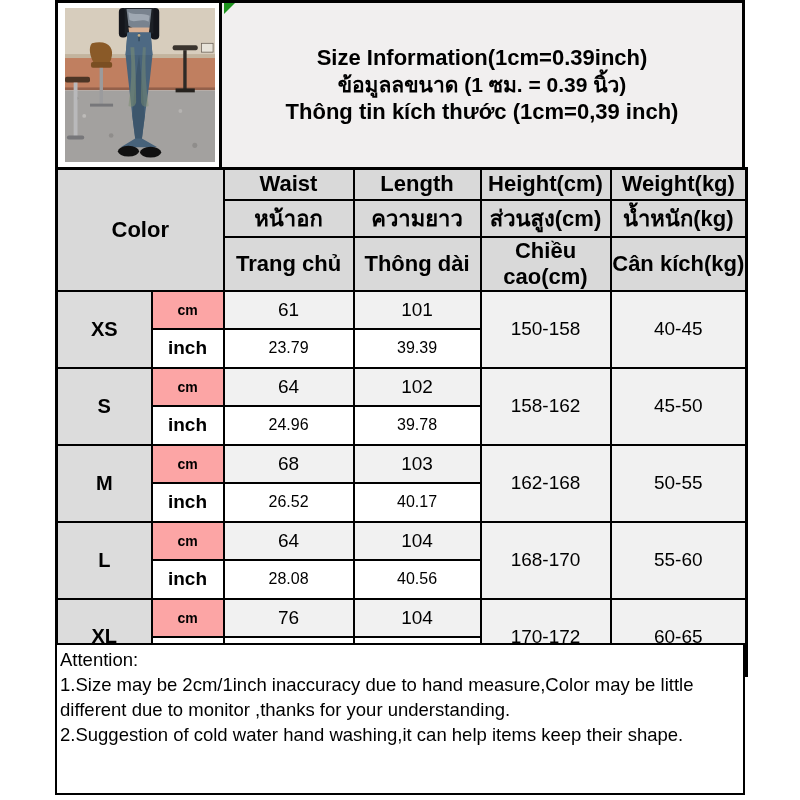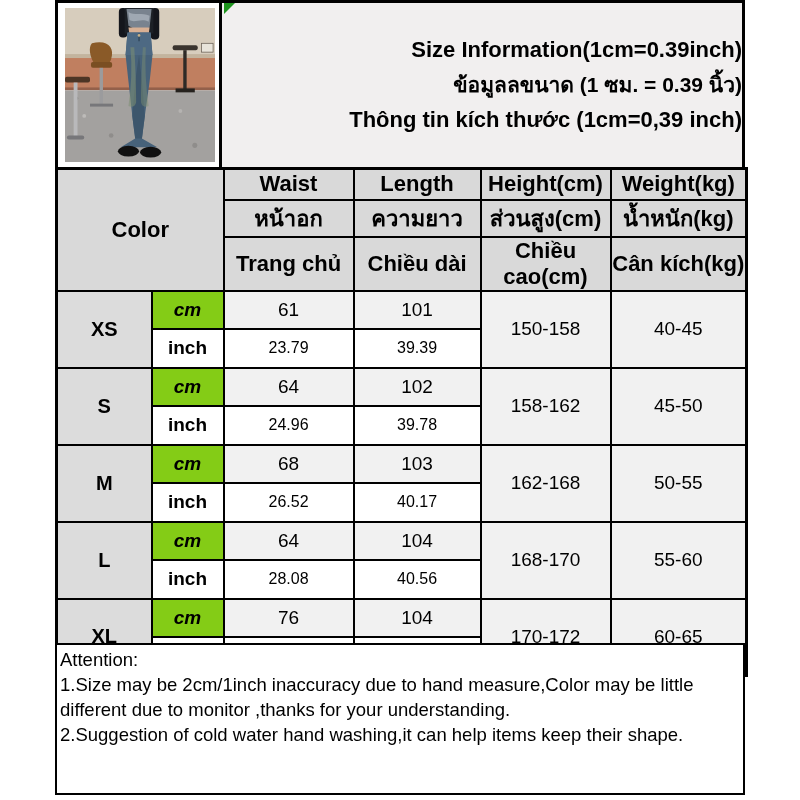--- a/index.html
+++ b/index.html
@@ -10,22 +10,22 @@
   
   .photo-cell {
     position:absolute; left:55px; top:0; width:167px; height:170px;
     border:3px solid #000; background:#fff; padding:5px 4px 5px 7px;
   }
   .photo-cell svg { width:100%; height:100%; display:block; }
 
   .title-cell {
     position:absolute; left:219px; top:0; width:526px; height:170px;
     border:3px solid #000; background:#f1efef;
-    display:flex; flex-direction:column; justify-content:center; align-items:flex-end;
-    gap:11px; text-align:center;
+    display:flex; flex-direction:column; justify-content:center; align-items:center;
+    gap:3px; text-align:center;
   }
   .title-line { font-weight:bold; font-size:22px; line-height:24px; letter-spacing:0; }
   .title-line.th { font-size:21px; }
 
   .corner-marker {
     position:absolute; left:224px; top:3px; width:0; height:0;
     border-top:11px solid #1d931d; border-right:11px solid transparent;
   }
 
   
@@ -36,21 +36,21 @@
   }
   table.size-table td { border:2px solid #000; text-align:center; vertical-align:middle; overflow:hidden; }
 
   tr.hrow td { height:31px; font-weight:bold; font-size:22px; background:#d9d9d9; }
   td.size-big { background:#d9d9d9; font-weight:bold; font-size:40px; }
 
   tr.row-cm td { height:38px; }
   tr.row-in td { height:39px; }
 
   td.size-label { background:#dcdcdc; font-weight:bold; font-size:20px; }
-  td.unit-cm   { background:#84cc16; font-weight:bold; font-size:19px;font-style:italic; }
+  td.unit-cm   { background:#fca5a5; font-weight:bold; font-size:14px; }
   td.unit-in   { background:#ffffff; font-weight:bold; font-size:19px; }
   td.val-cm    { background:#f1f1f1; font-size:19px; }
   td.val-in    { background:#ffffff; font-size:16px; }
   td.val-merge { background:#f1f1f1; font-size:19px;margin-left:28px; }
 
   
   .attention {
     position:absolute; left:55px; top:643px; width:690px; height:152px;
     border:2px solid #000; background:#fff;
     font-size:18.5px; line-height:25px; padding:2px 4px 16px 3px;
@@ -139,21 +139,21 @@
         <td>Weight(kg)</td>
       </tr>
       <tr class="hrow">
         <td>หน้าอก</td>
         <td>ความยาว</td>
         <td>ส่วนสูง(cm)</td>
         <td>น้ำหนัก(kg)</td>
       </tr>
       <tr class="hrow">
         <td>Trang chủ</td>
-        <td>Chiều dài</td>
+        <td>Thông dài</td>
         <td>Chiều cao(cm)</td>
         <td>Cân kích(kg)</td>
       </tr>
 
       <tr class="row-cm">
         <td class="size-label" rowspan="2">XS</td>
         <td class="unit-cm">cm</td>
         <td class="val-cm">61</td>
         <td class="val-cm">101</td>
         <td class="val-merge" rowspan="2">150-158</td>

